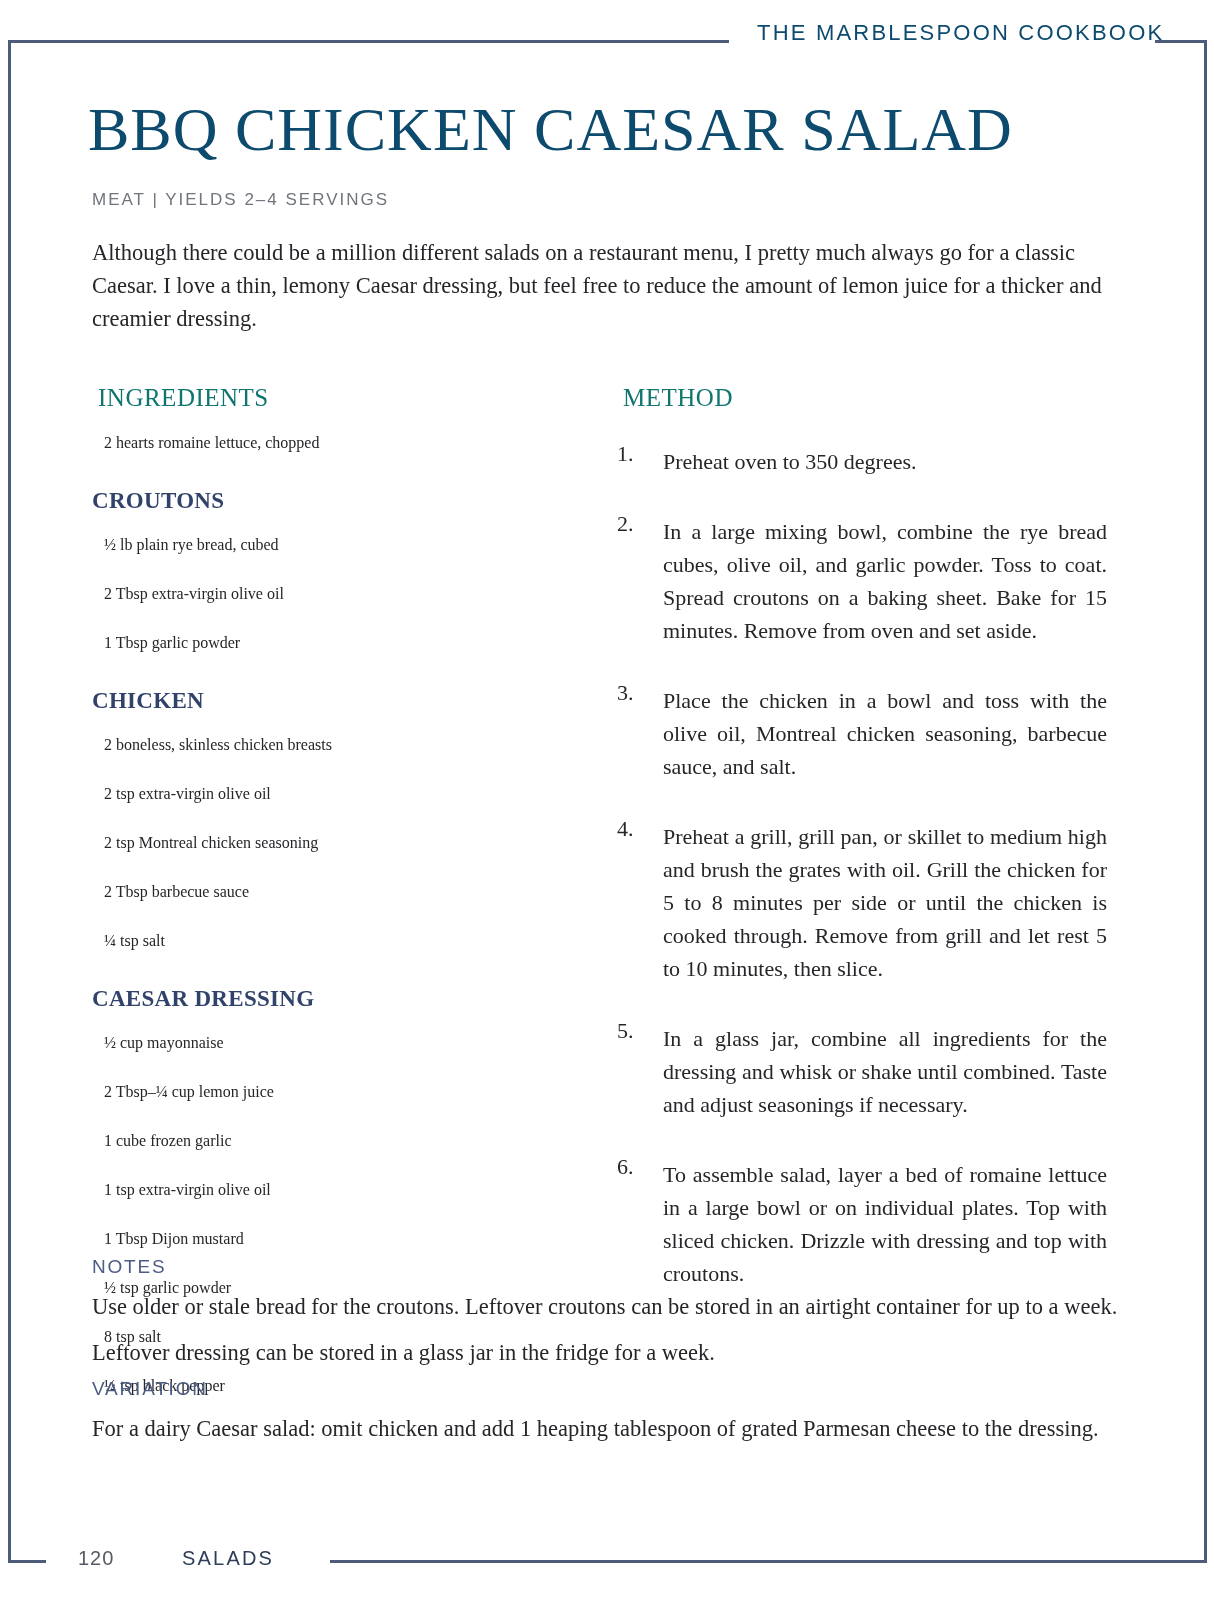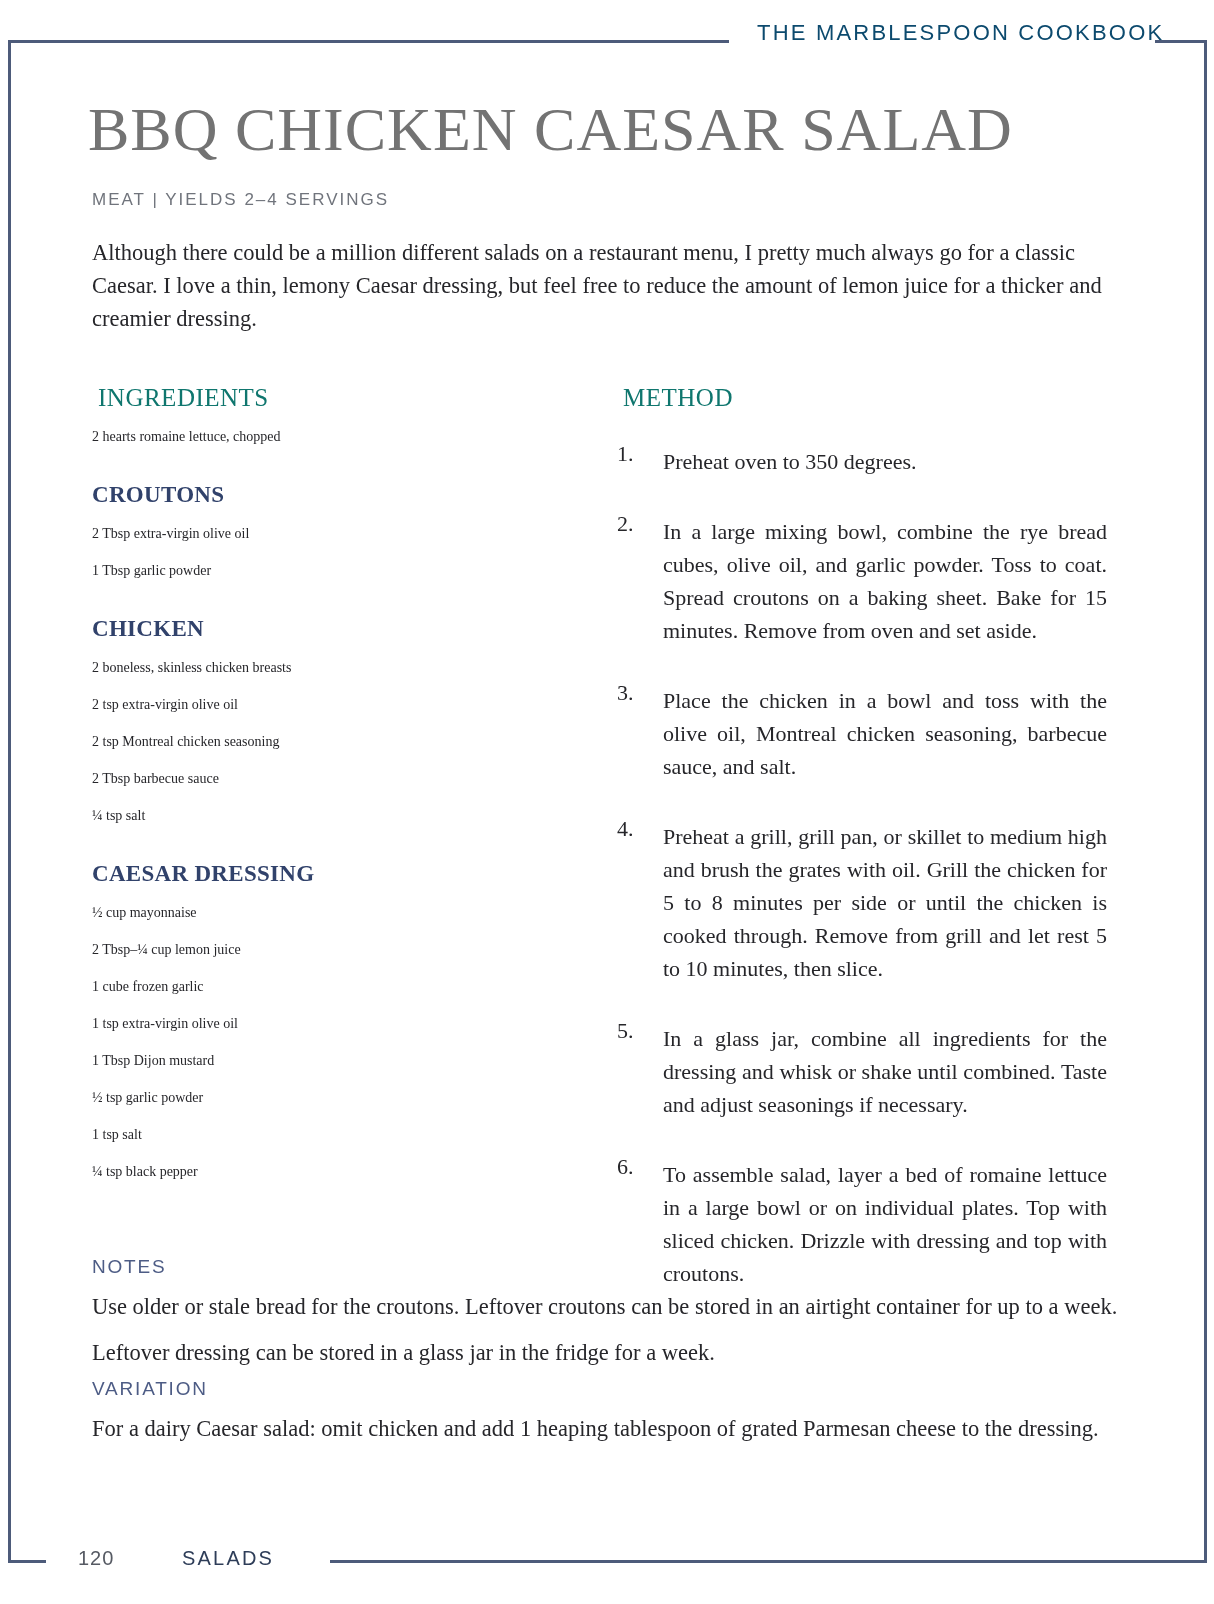--- a/index.html
+++ b/index.html
@@ -9,39 +9,39 @@
   }
   .seg{position:absolute;background:#4d5b7a;}
   
   .book-title{
     position:absolute;left:757px;top:20px;
     font-family:"Liberation Sans", sans-serif;font-size:22px;letter-spacing:2.2px;
     color:#0c4a6e;white-space:nowrap;
   }
   .recipe-title{
     position:absolute;left:88px;top:94px;
-    font-size:62px;letter-spacing:1px;color:#737373;white-space:nowrap;
+    font-size:62px;letter-spacing:1px;color:#0c4a6e;white-space:nowrap;
     font-weight:400;
   }
   .recipe-meta{
     position:absolute;left:92px;top:190px;
     font-family:"Liberation Sans", sans-serif;font-size:17px;letter-spacing:2px;color:#70747c;
   }
   .intro{
     position:absolute;left:92px;top:236px;width:1030px;
     font-size:22.5px;line-height:33px;
   }
   .col-left{position:absolute;left:92px;top:378px;width:480px;}
   .col-right{position:absolute;left:617px;top:378px;width:498px;}
   h2.sec{
     margin:6px;font-size:25px;font-weight:400;color:#0f766e;letter-spacing:0.5px;
     font-family:"Liberation Serif", serif;
   }
   .ing-lead{margin:25px 0 0 0;}
-  .ing-item{margin:0;font-size:14px;line-height:37px;}
+  .ing-item{margin:12px;font-size:16px;line-height:37px;}
   .ing-group{margin-top:27px;}
   h3.grp{
     margin:0 0 7px 0;font-size:23px;font-weight:700;color:#31426b;letter-spacing:0.3px;
   }
   .steps{margin-top:25px;}
   .step{display:flex;margin-bottom:21px;}
   .step-num{width:38px;flex:0 0 38px;font-size:22px;line-height:33px;}
   .step-text{flex:1;margin:8px;font-size:22px;line-height:33px;text-align:justify;}
   .notes-block{position:absolute;left:92px;top:1256px;width:1032px;}
   .var-block{position:absolute;left:92px;top:1378px;width:1032px;}
@@ -76,20 +76,21 @@
   <div class="recipe-title">BBQ CHICKEN CAESAR SALAD</div>
   <div class="recipe-meta">MEAT | YIELDS 2–4 SERVINGS</div>
   <div class="intro">Although there could be a million different salads on a restaurant menu, I pretty much always go for a classic Caesar. I love a thin, lemony Caesar dressing, but feel free to reduce the amount of lemon juice for a thicker and creamier dressing.</div>
 
   <section class="col-left">
     <h2 class="sec">INGREDIENTS</h2>
     <p class="ing-item ing-lead">2 hearts romaine lettuce, chopped</p>
 
     <div class="ing-group">
       <h3 class="grp">CROUTONS</h3>
+      <p class="ing-item">½ lb plain rye bread, cubed</p>
       <p class="ing-item">2 Tbsp extra-virgin olive oil</p>
       <p class="ing-item">1 Tbsp garlic powder</p>
     </div>
 
     <div class="ing-group">
       <h3 class="grp">CHICKEN</h3>
       <p class="ing-item">2 boneless, skinless chicken breasts</p>
       <p class="ing-item">2 tsp extra-virgin olive oil</p>
       <p class="ing-item">2 tsp Montreal chicken seasoning</p>
       <p class="ing-item">2 Tbsp barbecue sauce</p>
@@ -97,21 +98,21 @@
     </div>
 
     <div class="ing-group">
       <h3 class="grp">CAESAR DRESSING</h3>
       <p class="ing-item">½ cup mayonnaise</p>
       <p class="ing-item">2 Tbsp–¼ cup lemon juice</p>
       <p class="ing-item">1 cube frozen garlic</p>
       <p class="ing-item">1 tsp extra-virgin olive oil</p>
       <p class="ing-item">1 Tbsp Dijon mustard</p>
       <p class="ing-item">½ tsp garlic powder</p>
-      <p class="ing-item">1 tsp salt</p>
+      <p class="ing-item">8 tsp salt</p>
       <p class="ing-item">¼ tsp black pepper</p>
     </div>
   </section>
 
   <section class="col-right">
     <h2 class="sec">METHOD</h2>
     <div class="steps">
       <div class="step">
         <span class="step-num">1.</span>
         <p class="step-text">Preheat oven to 350 degrees.</p>

